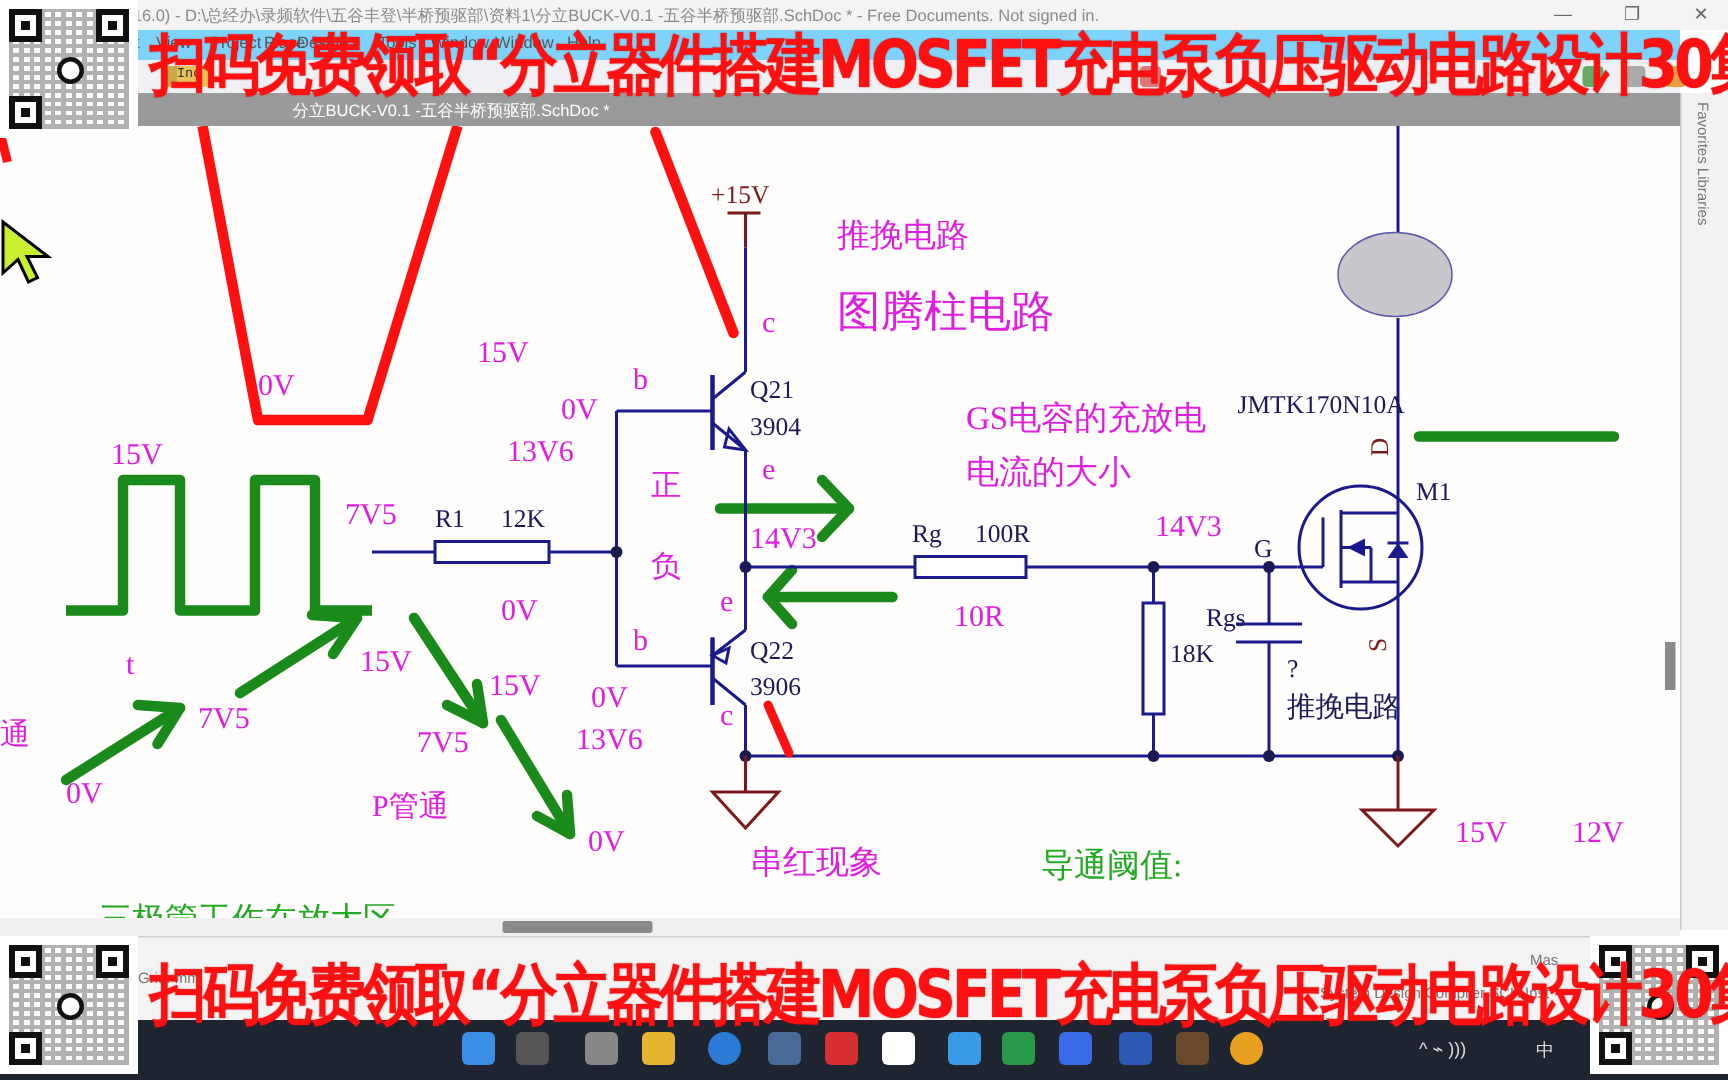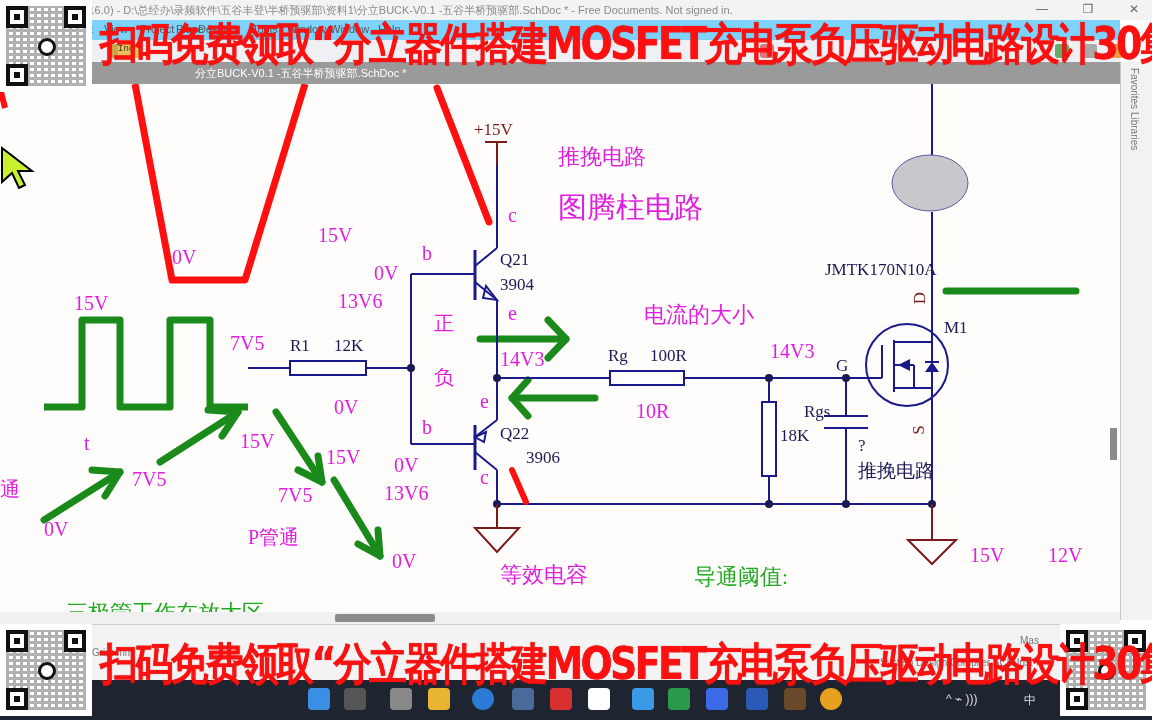--- a/index.html
+++ b/index.html
@@ -200,20 +200,21 @@
   <span class="lbl maroon" style="left:474px; top:36px">+15V</span>
   <span class="lbl mag" style="left:558px; top:58px; font-size:22px">推挽电路</span>
   <span class="lbl mag" style="left:558px; top:104px; font-size:29px">图腾柱电路</span>
   <span class="lbl mag" style="left:508px; top:120px">c</span>
   <span class="lbl mag" style="left:318px; top:140px">15V</span>
   <span class="lbl mag" style="left:172px; top:162px">0V</span>
   <span class="lbl mag" style="left:422px; top:158px">b</span>
   <span class="lbl mag" style="left:374px; top:178px">0V</span>
   <span class="lbl dark" style="left:500px; top:166px">Q21</span>
   <span class="lbl dark" style="left:500px; top:191px">3904</span>
+  <span class="lbl mag" style="left:644px; top:180px; font-size:22px">GS电容的充放电</span>
   <span class="lbl mag" style="left:644px; top:216px; font-size:22px">电流的大小</span>
   <span class="lbl dark" style="left:825px; top:176px">JMTK170N10A</span>
   <span class="lbl mag" style="left:74px; top:208px">15V</span>
   <span class="lbl mag" style="left:338px; top:206px">13V6</span>
   <span class="lbl mag" style="left:434px; top:226px">正</span>
   <span class="lbl mag" style="left:508px; top:218px">e</span>
   <span class="lbl maroon" style="left:914px; top:204px; transform:rotate(-90deg)">D</span>
   <span class="lbl dark" style="left:944px; top:234px">M1</span>
   <span class="lbl mag" style="left:230px; top:248px">7V5</span>
   <span class="lbl dark" style="left:290px; top:252px">R1</span>
@@ -225,38 +226,38 @@
   <span class="lbl dark" style="left:836px; top:272px">G</span>
   <span class="lbl mag" style="left:434px; top:280px">负</span>
   <span class="lbl mag" style="left:480px; top:306px">e</span>
   <span class="lbl mag" style="left:334px; top:312px">0V</span>
   <span class="lbl mag" style="left:636px; top:316px">10R</span>
   <span class="lbl dark" style="left:804px; top:318px">Rgs</span>
   <span class="lbl dark" style="left:780px; top:342px">18K</span>
   <span class="lbl maroon" style="left:914px; top:336px; transform:rotate(-90deg)">S</span>
   <span class="lbl mag" style="left:422px; top:332px">b</span>
   <span class="lbl dark" style="left:500px; top:340px">Q22</span>
-  <span class="lbl dark" style="left:526px; top:364px">3906</span>
+  <span class="lbl dark" style="left:500px; top:364px">3906</span>
   <span class="lbl mag" style="left:84px; top:348px">t</span>
   <span class="lbl mag" style="left:240px; top:346px">15V</span>
   <span class="lbl dark" style="left:858px; top:352px">?</span>
   <span class="lbl mag" style="left:326px; top:362px">15V</span>
   <span class="lbl mag" style="left:394px; top:370px">0V</span>
   <span class="lbl dark" style="left:858px; top:374px; font-size:19px">推挽电路</span>
   <span class="lbl mag" style="left:480px; top:382px">c</span>
   <span class="lbl mag" style="left:0px; top:392px">通</span>
   <span class="lbl mag" style="left:132px; top:384px">7V5</span>
   <span class="lbl mag" style="left:384px; top:398px">13V6</span>
   <span class="lbl mag" style="left:278px; top:400px">7V5</span>
   <span class="lbl mag" style="left:44px; top:434px">0V</span>
   <span class="lbl mag" style="left:248px; top:440px">P管通</span>
   <span class="lbl mag" style="left:970px; top:460px">15V</span>
   <span class="lbl mag" style="left:1048px; top:460px">12V</span>
   <span class="lbl mag" style="left:392px; top:466px">0V</span>
-  <span class="lbl mag" style="left:500px; top:476px; font-size:22px">等效电容</span>
+  <span class="lbl mag" style="left:500px; top:476px; font-size:22px">串红现象</span>
   <span class="lbl green-t" style="left:694px; top:478px; font-size:22px">导通阈值:</span>
   <span class="lbl green-t" style="left:66px; top:514px; font-size:22px">三极管工作在放大区.</span>
 
   <svg class="cursor" style="top:62px" width="36" height="44" viewBox="0 0 36 44">
     <polygon points="2,2 2,36 12,27 19,42 25,39 18,25 32,25" fill="#c8f030" stroke="#000" stroke-width="2"></polygon>
   </svg>
 </div>
 
 <div class="vscroll-thumb"></div>
 <div class="hscroll">

